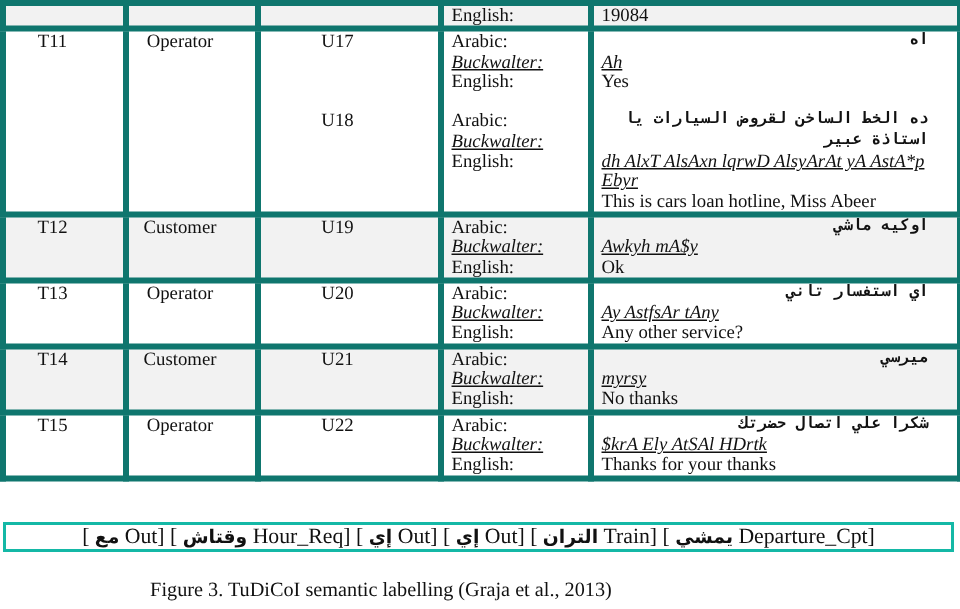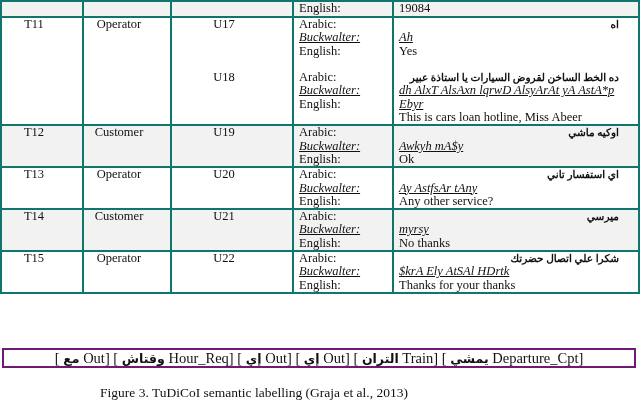--- a/index.html
+++ b/index.html
@@ -1,27 +1,27 @@
 <!DOCTYPE html>
 <html><head>
 <meta charset="utf-8">
 <style>
   html, body { margin:0; padding:0; background:#ffffff; }
   body { width:640px; height:406px; position:relative; overflow:hidden;
          font-family:"Liberation Serif", serif; font-size:12.5px; color:#111; }
   table.dlg { position:absolute; left:0; top:0; width:638px; border-collapse:collapse; table-layout:fixed; }
-  table.dlg td { border:2px solid #0f766e; padding:0 16px 0 5px; vertical-align:top; line-height:13.3px; }
+  table.dlg td { border:4px solid #0f766e; padding:0 16px 0 5px; vertical-align:top; line-height:13.3px; }
   table.dlg tr.shade td { background:#f2f2f2; }
   td.c-turn, td.c-spk, td.c-utt { text-align:center; padding-left:0 !important; }
   .lbl { display:block; }
   .it { font-style:italic;text-decoration:underline; }
-  .ar { direction:rtl; text-align:right; font-family:Liberation Serif, serif; font-weight:bold; font-size:10.5px; padding-right:3px; display:block; line-height:13.3px; }
+  .ar { direction:rtl; text-align:right; font-family:Liberation Mono, monospace; font-weight:bold; font-size:10.5px; padding-right:3px; display:block; line-height:13.3px; }
   .v { display:block; }
   .spacer { display:block; height:13.3px; }
-  .labelbox { position:absolute; left:2px; top:348px; width:634px; height:20px; border:2px solid #701a75;
+  .labelbox { position:absolute; left:2px; top:348px; width:634px; height:20px; border:2px solid #14b8a6;
               box-sizing:border-box; text-align:center; font-size:14.5px; line-height:16px; white-space:nowrap; direction:ltr; }
   .labelbox .arb { font-family:"DejaVu Sans", sans-serif; font-weight:bold; font-size:12.5px; }
   .caption { position:absolute; left:0; top:385px; width:508px; text-align:center; font-size:13.5px; }
 </style>
 </head>
 <body>
 
 <table class="dlg">
   <colgroup>
     <col style="width:82px">

